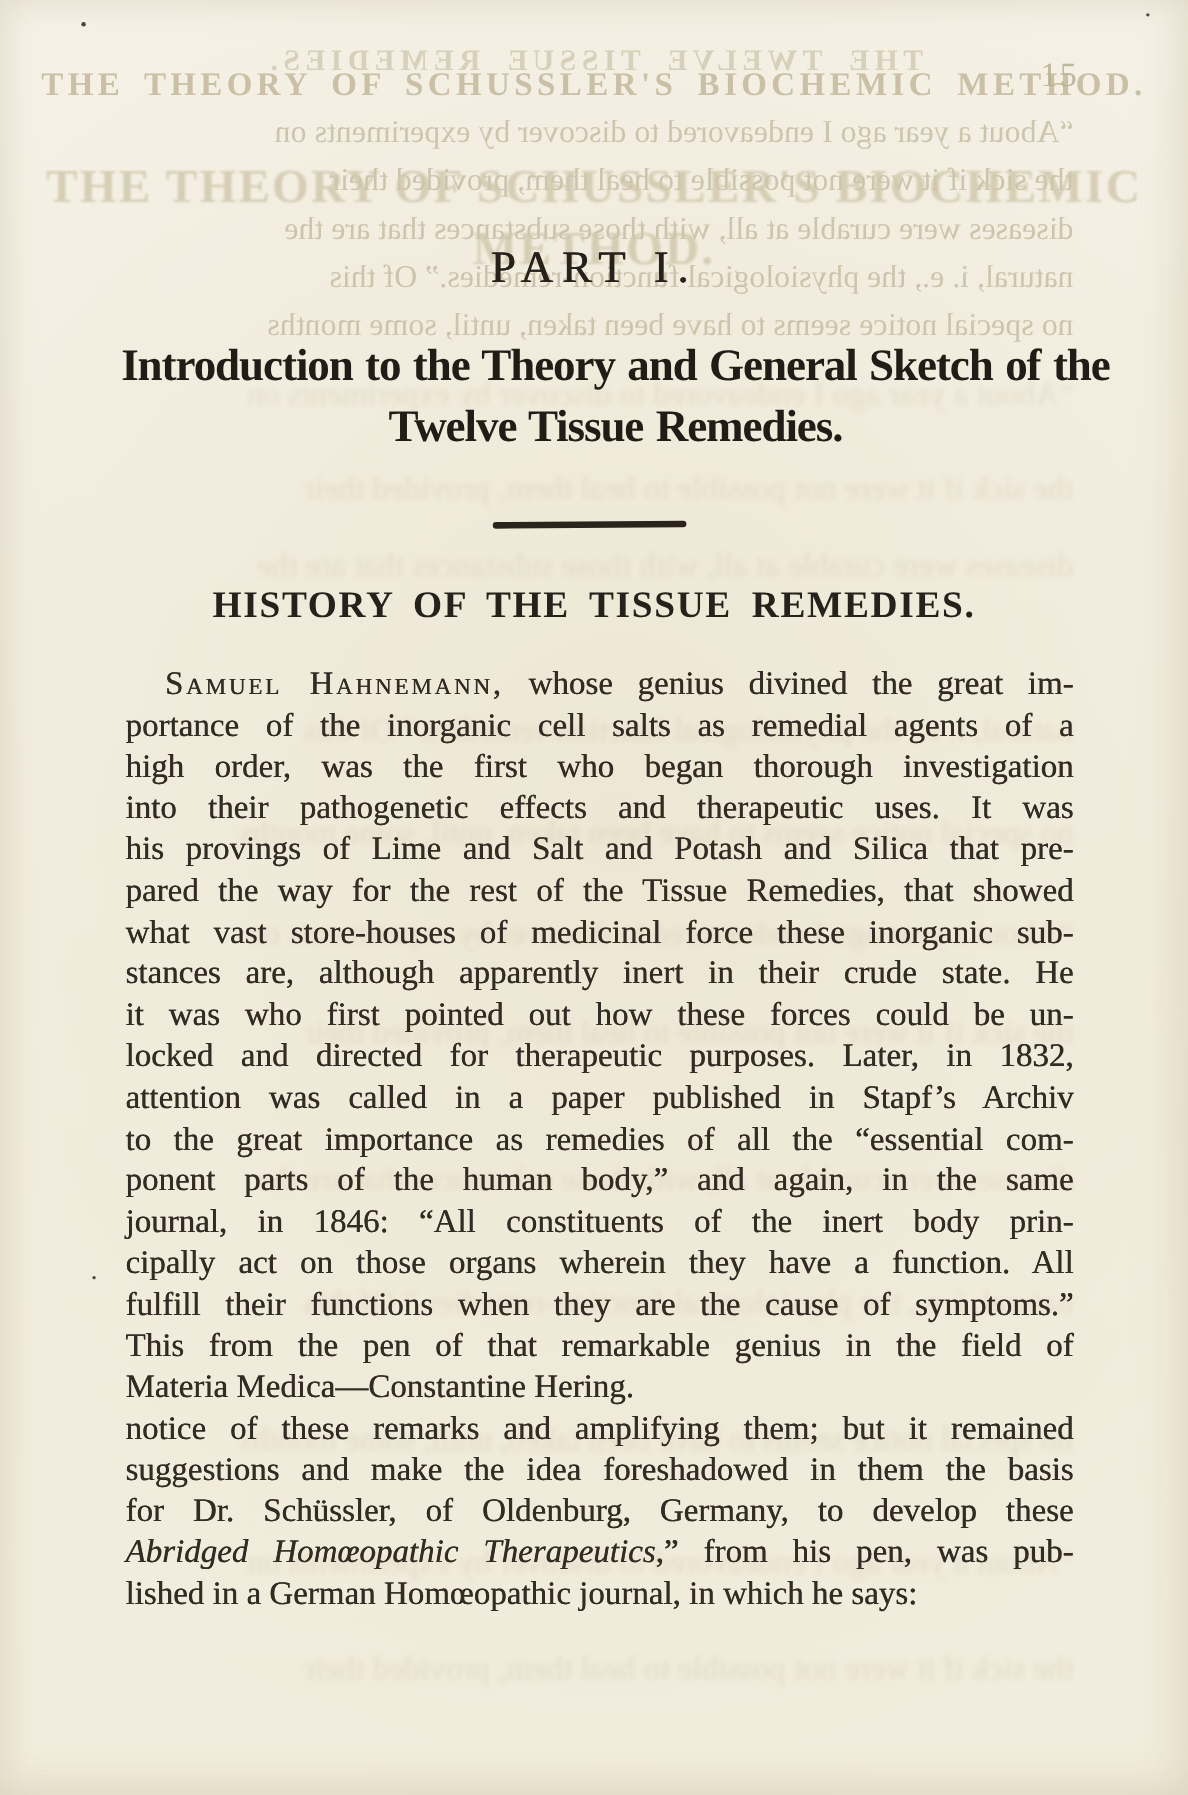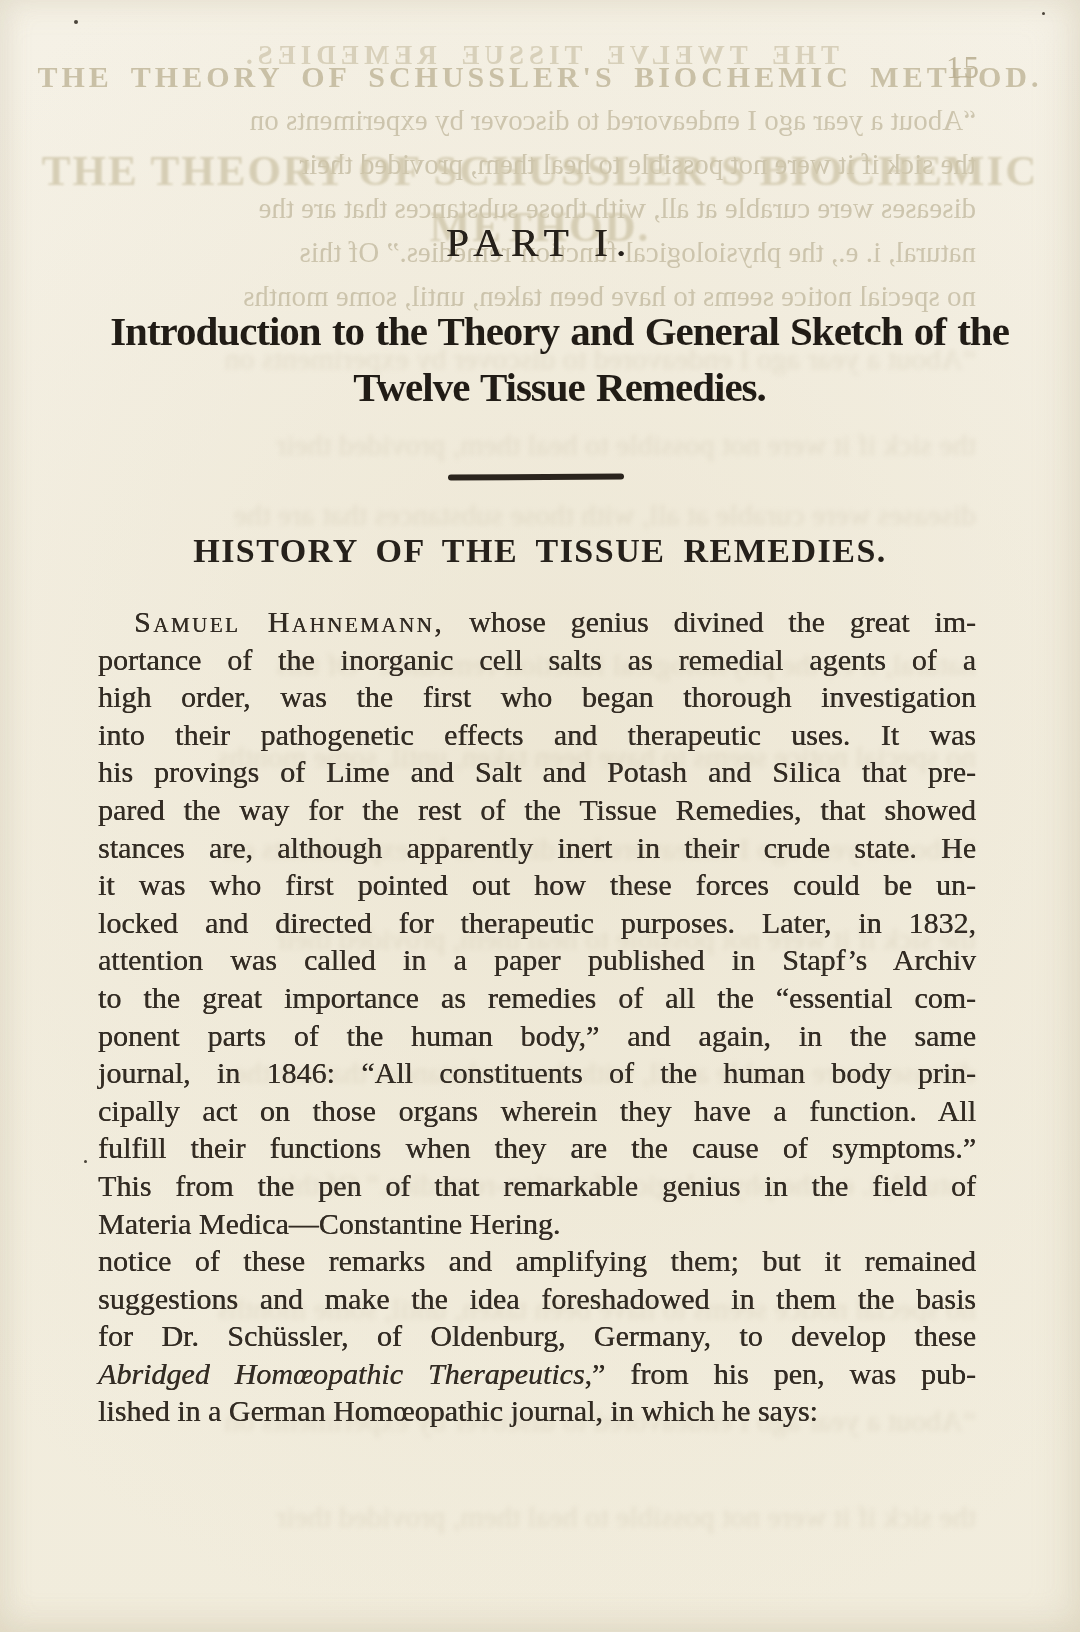--- a/index.html
+++ b/index.html
@@ -90,20 +90,21 @@
   }
   .bodytext {
     position:absolute; top:603px; left:98px; width:878px;
     font-size:30px; color:#332c24;
   }
   .para { margin:0; }
   .bline {
     display:block; line-height:37.6px;
     text-align:justify; text-align-last:justify;
     text-shadow:0.3px 0 0 currentColor;
+    margin-left:16px;
   }
   .bline.last { text-align-last:left; }
   .bline.indent { padding-left:36px; }
   .sc { font-variant:small-caps; letter-spacing:2.5px; }
   .it { font-style:italic; }
 </style>
 </head>
 <body>
 
 <div class="page">
@@ -155,27 +156,28 @@
 
     <div class="bodytext">
 
       <p class="para">
         <span class="bline indent"><span class="sc">Samuel Hahnemann,</span><span> whose genius divined the great im-</span></span>
         <span class="bline">portance of the inorganic cell salts as remedial agents of a</span>
         <span class="bline">high order, was the first who began thorough investigation</span>
         <span class="bline">into their pathogenetic effects and therapeutic uses.  It was</span>
         <span class="bline">his provings of Lime and Salt and Potash and Silica that pre-</span>
         <span class="bline">pared the way for the rest of the Tissue Remedies, that showed</span>
+        <span class="bline">what vast store-houses of medicinal force these inorganic sub-</span>
         <span class="bline">stances are, although apparently inert in their crude state.  He</span>
         <span class="bline">it was who first pointed out how these forces could be un-</span>
         <span class="bline">locked and directed for therapeutic purposes.  Later, in 1832,</span>
         <span class="bline">attention was called in a paper published in Stapf’s Archiv</span>
         <span class="bline">to the great importance as remedies of all the “essential com-</span>
         <span class="bline">ponent parts of the human body,” and again, in the same</span>
-        <span class="bline">journal, in 1846: “All constituents of the human body prin-</span>
+        <span class="bline">journal, in 1846: “All constituents of the inert body prin-</span>
         <span class="bline">cipally act on those organs wherein they have a function.  All</span>
         <span class="bline">fulfill their functions when they are the cause of symptoms.”</span>
         <span class="bline">This from the pen of that remarkable genius in the field of</span>
         <span class="bline last">Materia Medica—Constantine Hering.</span>
       </p>
 
       <p class="para">
         <span class="bline">notice of these remarks and amplifying them; but it remained</span>
         <span class="bline">suggestions and make the idea foreshadowed in them the basis</span>
         <span class="bline">for Dr. Schüssler, of Oldenburg, Germany, to develop these</span>

